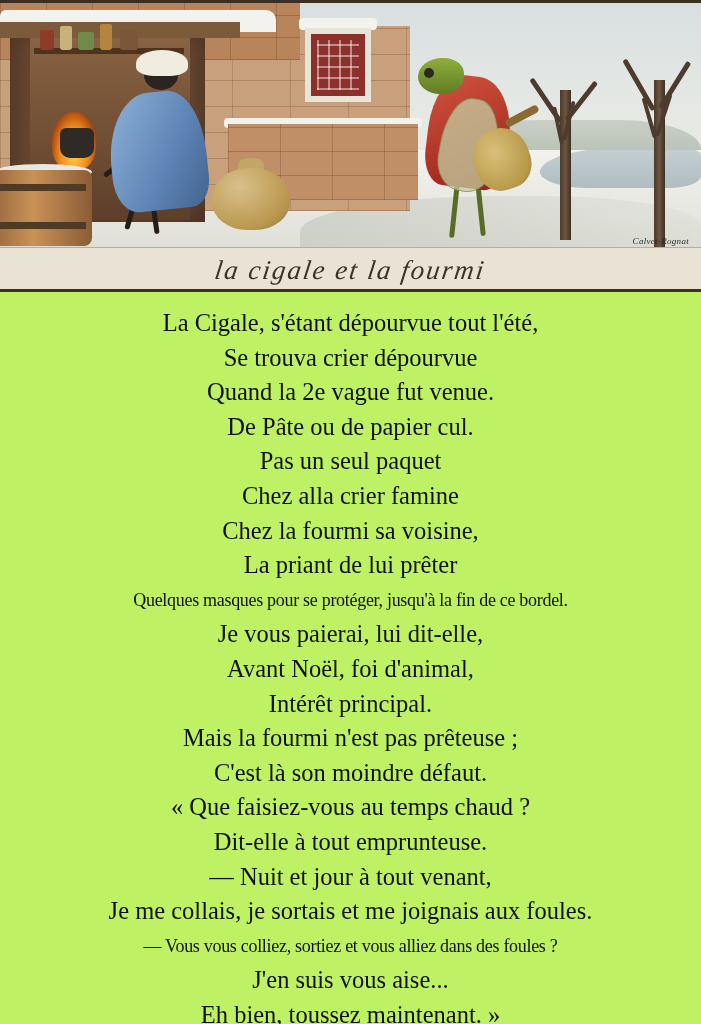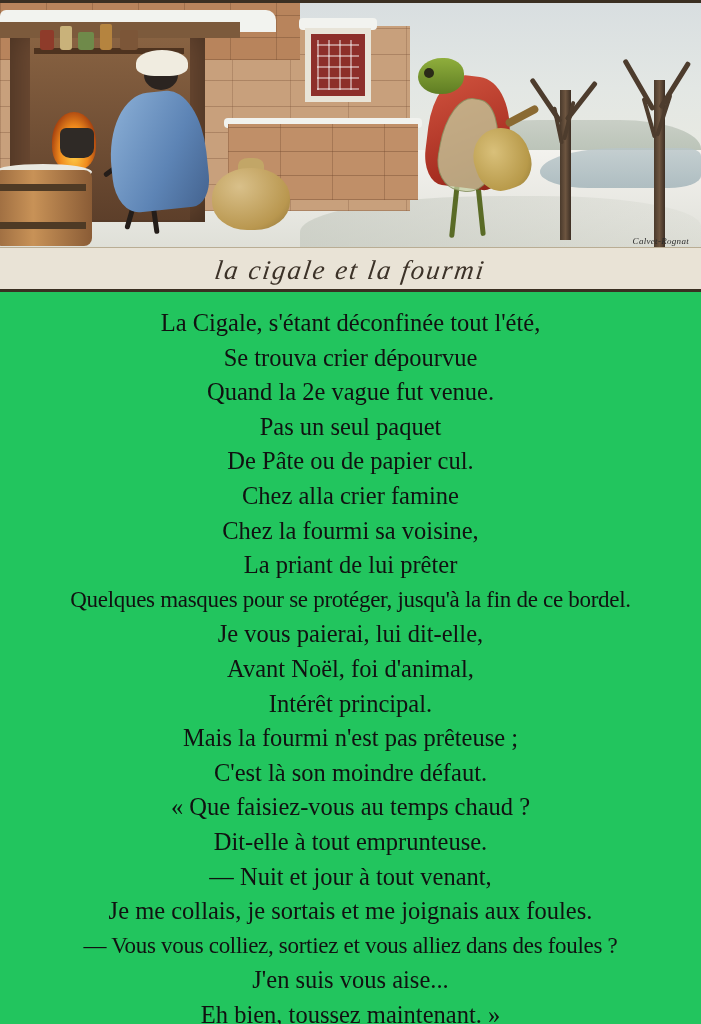--- a/index.html
+++ b/index.html
@@ -10,21 +10,21 @@
   body {
     width: 701px;
     height: 1024px;
     font-family: "Liberation Serif", serif;
     overflow: hidden;
   }
   .page {
     position: relative;
     width: 701px;
     height: 1024px;
-    background: #22c55e;
+    background: #bef264;
   }
 
   
   .illustration {
     position: relative;
     width: 701px;
     height: 292px;
     overflow: hidden;
     background: #cfd6d8;
   }
@@ -337,21 +337,21 @@
     text-align: center;
   }
   .poem-line {
     font-family: "Liberation Serif", serif;
     font-size: 24.5px;
     line-height: 34.6px;
     color: #111111;
     white-space: nowrap;
   }
   .poem-line.wide {
-    font-size: 23px;
+    font-size: 18px;
     letter-spacing: -0.3px;
   }
 </style>
 </head>
 <body>
 
 <div class="page">
 
   <div class="illustration">
     <div class="illus-inner">
@@ -440,25 +440,25 @@
 
       <div class="caption-strip">
         <div class="caption-text">la cigale et la fourmi</div>
       </div>
       <div class="frame-line" style="bottom:0;"></div>
 
     </div>
   </div>
 
   <div class="poem" id="poem">
-      <div class="poem-line">La Cigale, s'étant déconfinée tout l'été,</div>
+      <div class="poem-line">La Cigale, s'étant dépourvue tout l'été,</div>
       <div class="poem-line">Se trouva crier dépourvue</div>
       <div class="poem-line">Quand la 2e vague fut venue.</div>
+      <div class="poem-line">De Pâte ou de papier cul.</div>
       <div class="poem-line">Pas un seul paquet</div>
-      <div class="poem-line">De Pâte ou de papier cul.</div>
       <div class="poem-line">Chez alla crier famine</div>
       <div class="poem-line">Chez la fourmi sa voisine,</div>
       <div class="poem-line">La priant de lui prêter</div>
       <div class="poem-line wide">Quelques masques pour se protéger, jusqu'à la fin de ce bordel.</div>
       <div class="poem-line">Je vous paierai, lui dit-elle,</div>
       <div class="poem-line">Avant Noël, foi d'animal,</div>
       <div class="poem-line">Intérêt principal.</div>
       <div class="poem-line">Mais la fourmi n'est pas prêteuse ;</div>
       <div class="poem-line">C'est là son moindre défaut.</div>
       <div class="poem-line">« Que faisiez-vous au temps chaud ?</div>

